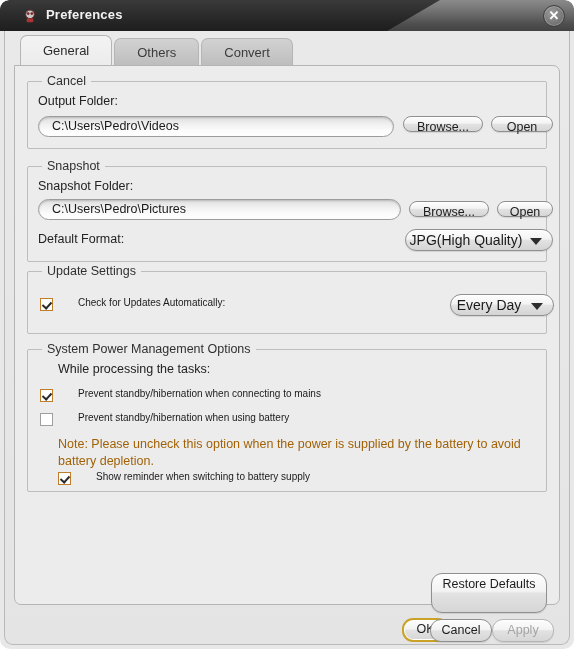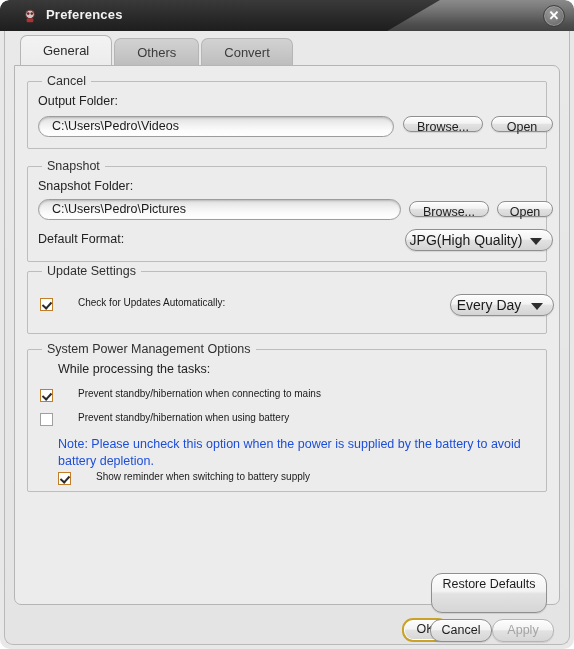--- a/index.html
+++ b/index.html
@@ -240,21 +240,21 @@
     left: 20px; top: 0;
     font-size: 10px;
     color: #1a1a1a;
     white-space: nowrap;
     margin-left: 18px;
   }
 
   .note {
     position: absolute;
     font-size: 12.5px;
-    color: #1d4ed8;
+    color: #a16207;
     line-height: 17px;
   }
 
   
   #footer-buttons { position: absolute; }
 </style>
 </head>
 <body>
 
 <div id="window">

